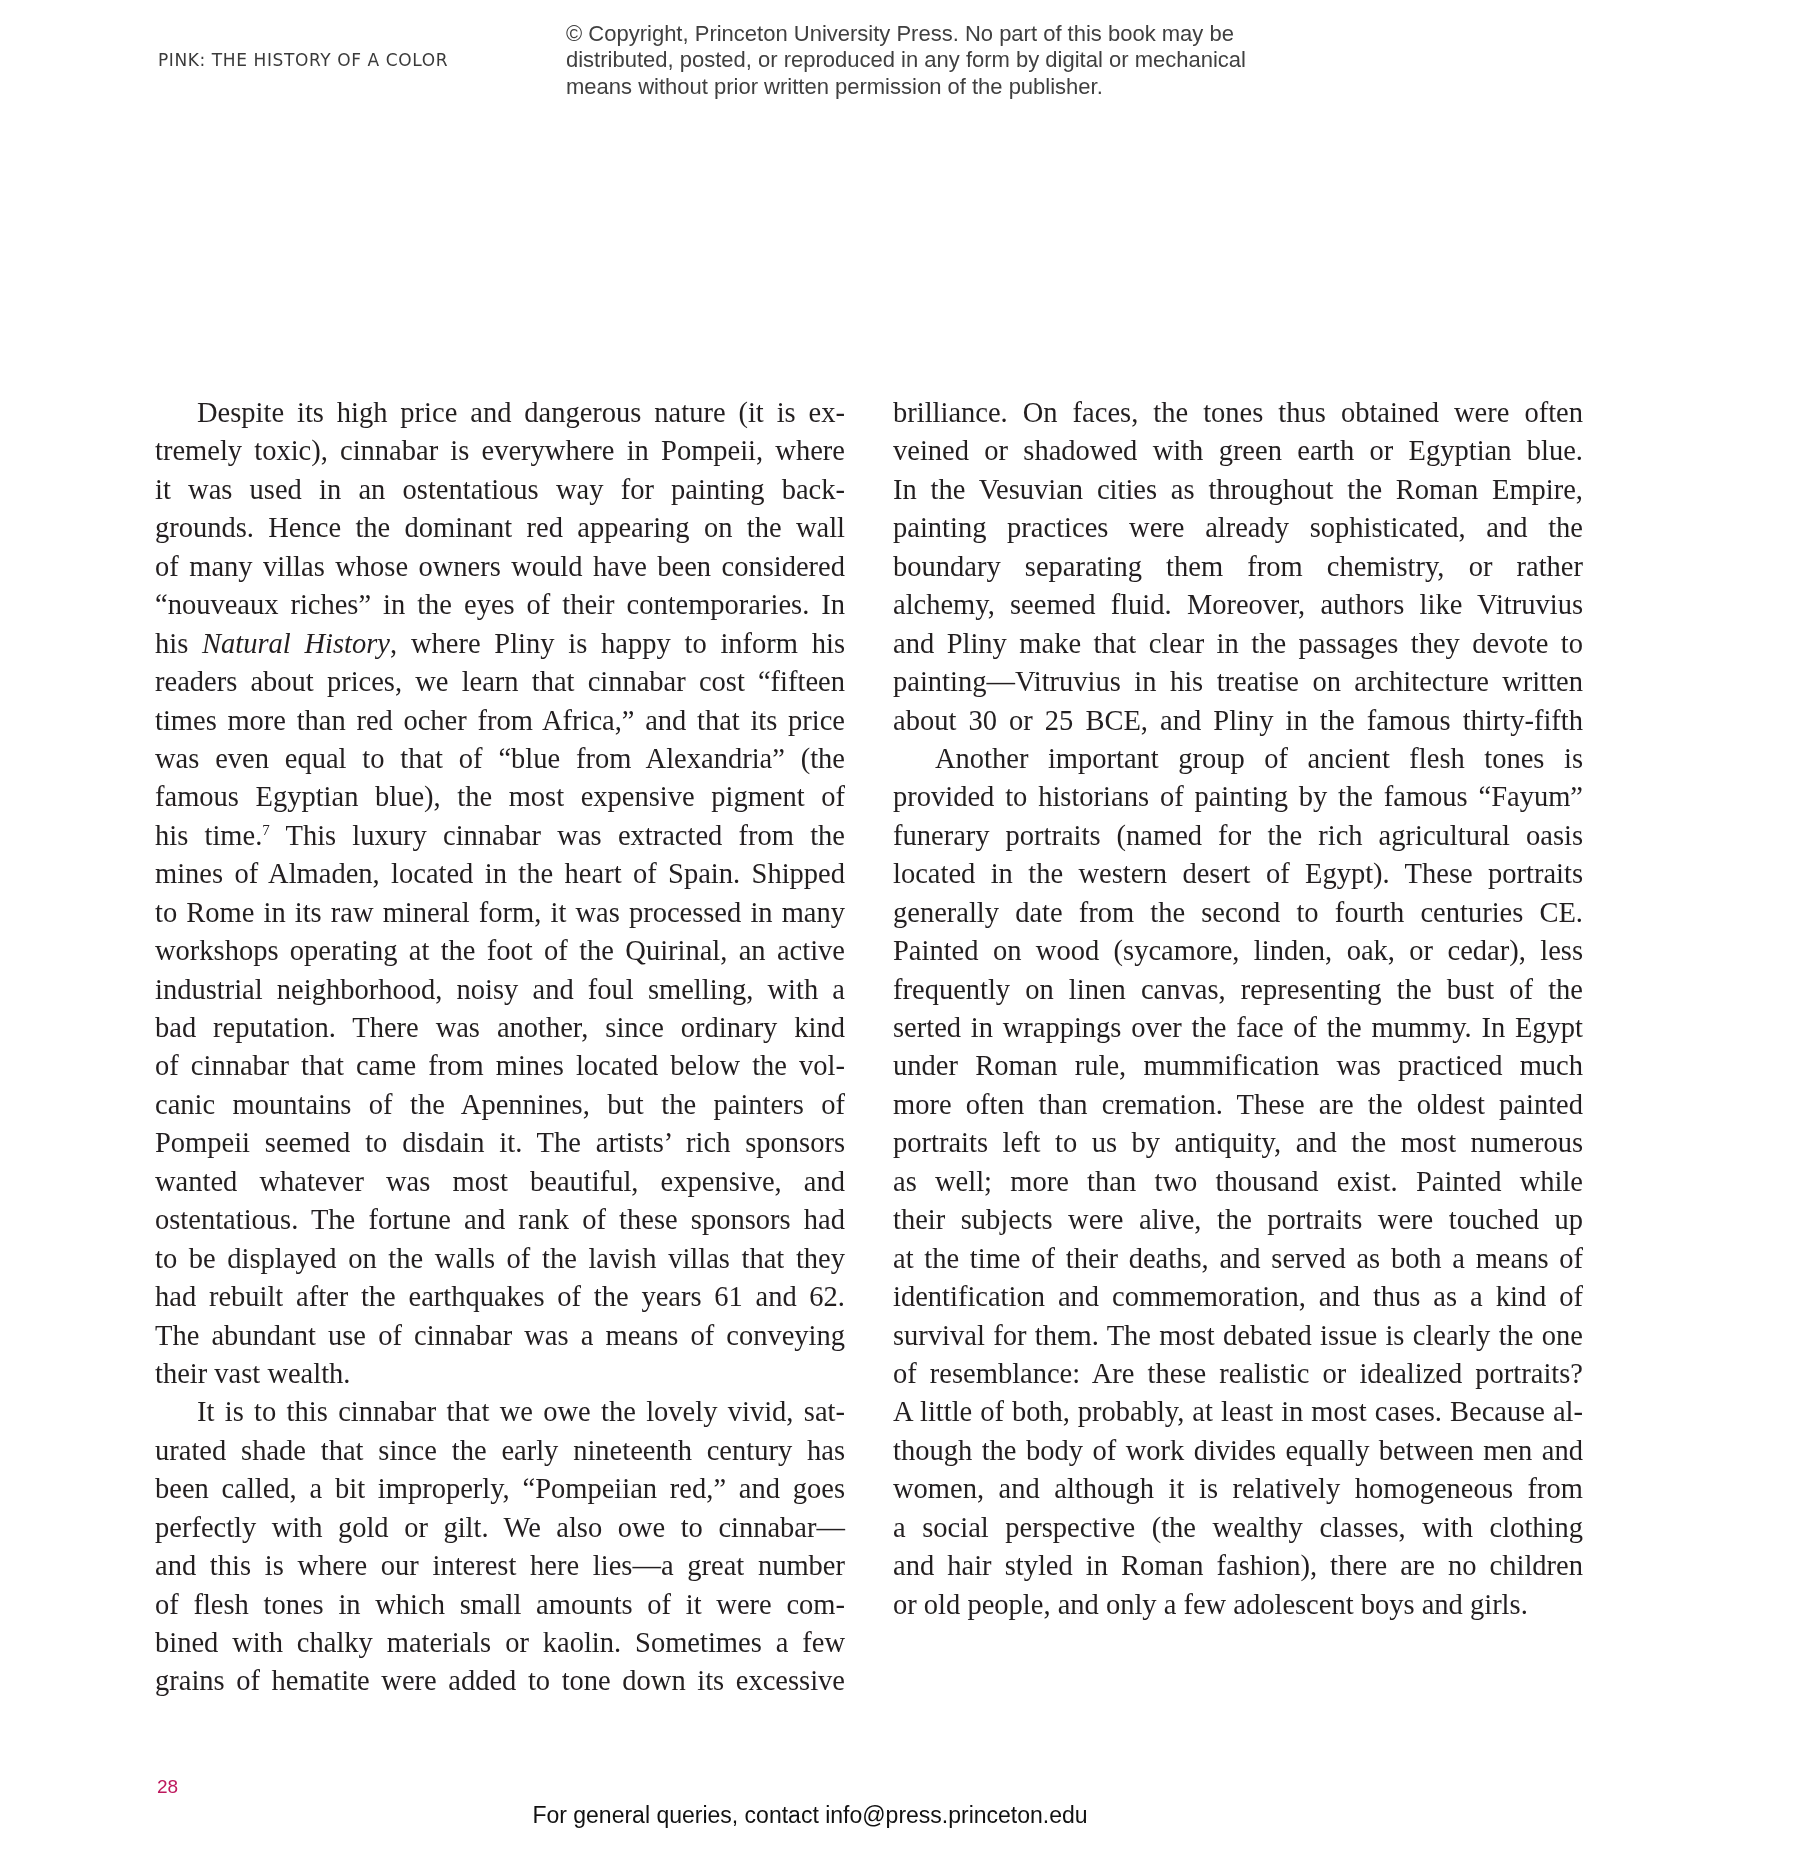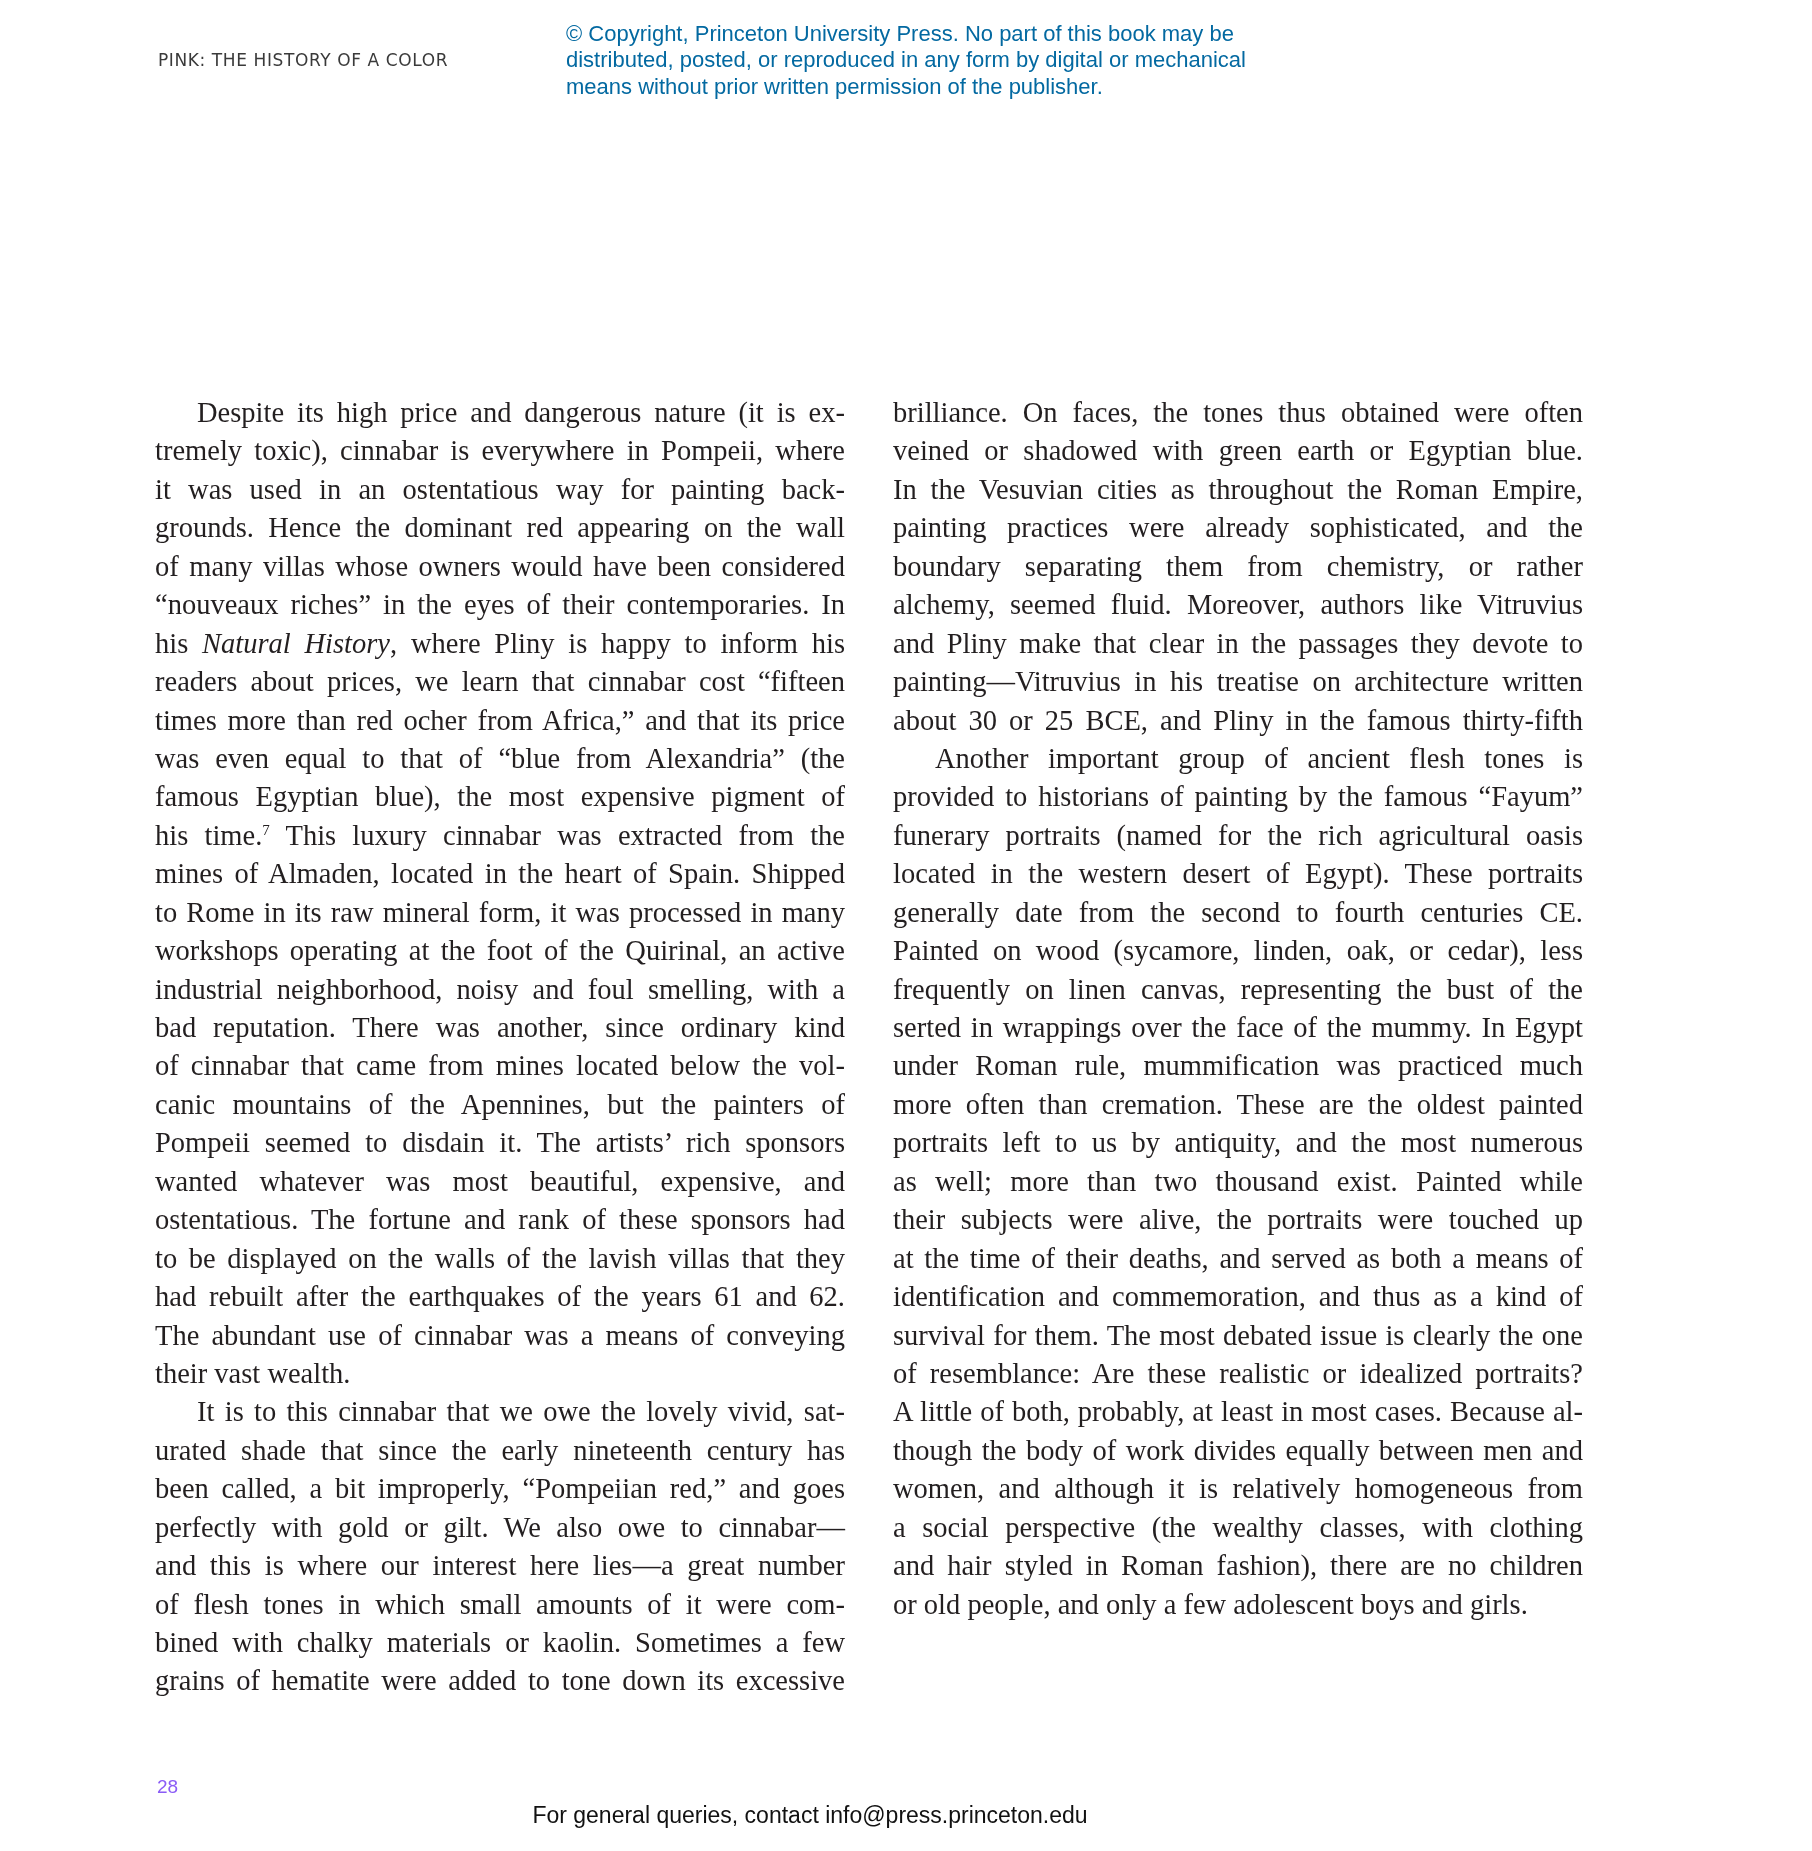--- a/index.html
+++ b/index.html
@@ -5,38 +5,38 @@
     html, body { margin: 0; padding: 0; background: #ffffff; }
     body { width: 1812px; height: 1851px; position: relative; overflow: hidden; color: #231f20; }
     .running-head {
       position: absolute; left: 158px; top: 50px;
       font-family: "DejaVu Sans", sans-serif; font-size: 17px; letter-spacing: 0.6px;
       color: #3a3a3a; white-space: nowrap;
     }
     .copyright {
       position: absolute; left: 566px; top: 21px; width: 700px;
       font-family: "Liberation Sans", sans-serif; font-size: 22px; line-height: 26.3px;
-      color: #0369a1; 
+      color: #404040; 
     }
     .copyright div { white-space: nowrap; }
     .col {
       position: absolute; top: 394px; width: 690px;
       font-family: "Liberation Serif", serif; font-size: 28.5px; line-height: 38.45px;
       color: #231f20;
     }
     .col.left { left: 155px; }
     .col.right { left: 893px; }
     .line { display: block; height: 38.45px; white-space: nowrap; text-align: justify; text-align-last: justify; overflow: visible; }
     .line.last { text-align-last: left; }
     .line.indent { padding-left: 42px; }
     .line i { font-style: italic; }
     .line sup { font-size: 15px; vertical-align: 10px; line-height: 0; }
     .page-number {
       position: absolute; left: 157px; top: 1776px;
-      font-family: "Liberation Sans", sans-serif; font-size: 19px; color: #8b5cf6;
+      font-family: "Liberation Sans", sans-serif; font-size: 19px; color: #be185d;
     }
     .footer {
       position: absolute; left: 0; width: 1812px; top: 1802px; text-align: center;
       font-family: "Liberation Sans", sans-serif; font-size: 23px; color: #111;
       padding-left: 0;
     }
     .footer span { position: relative; left: -96px; }
   </style>
 </head>
 <body>

